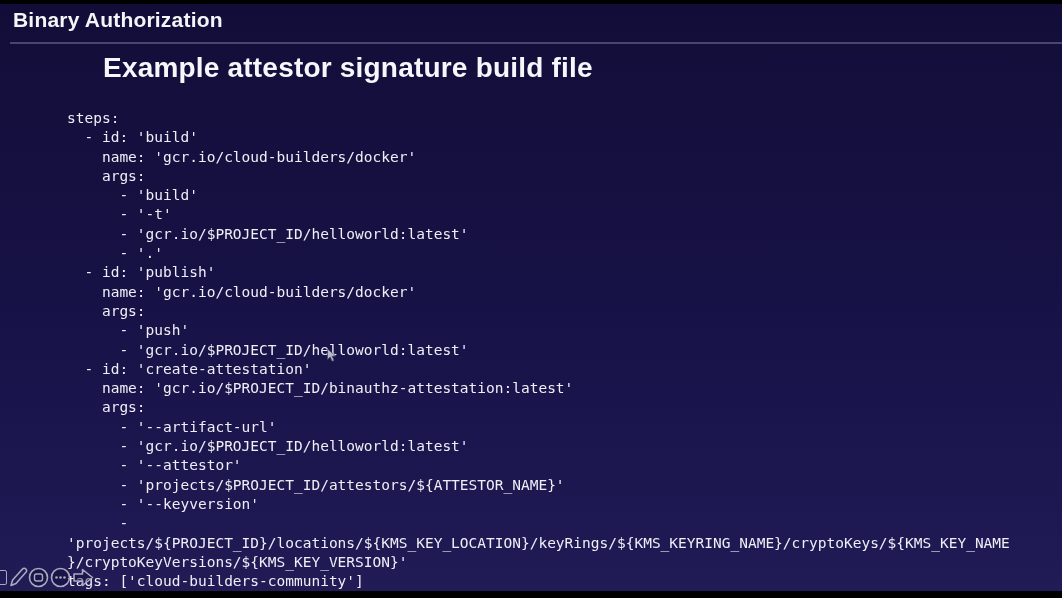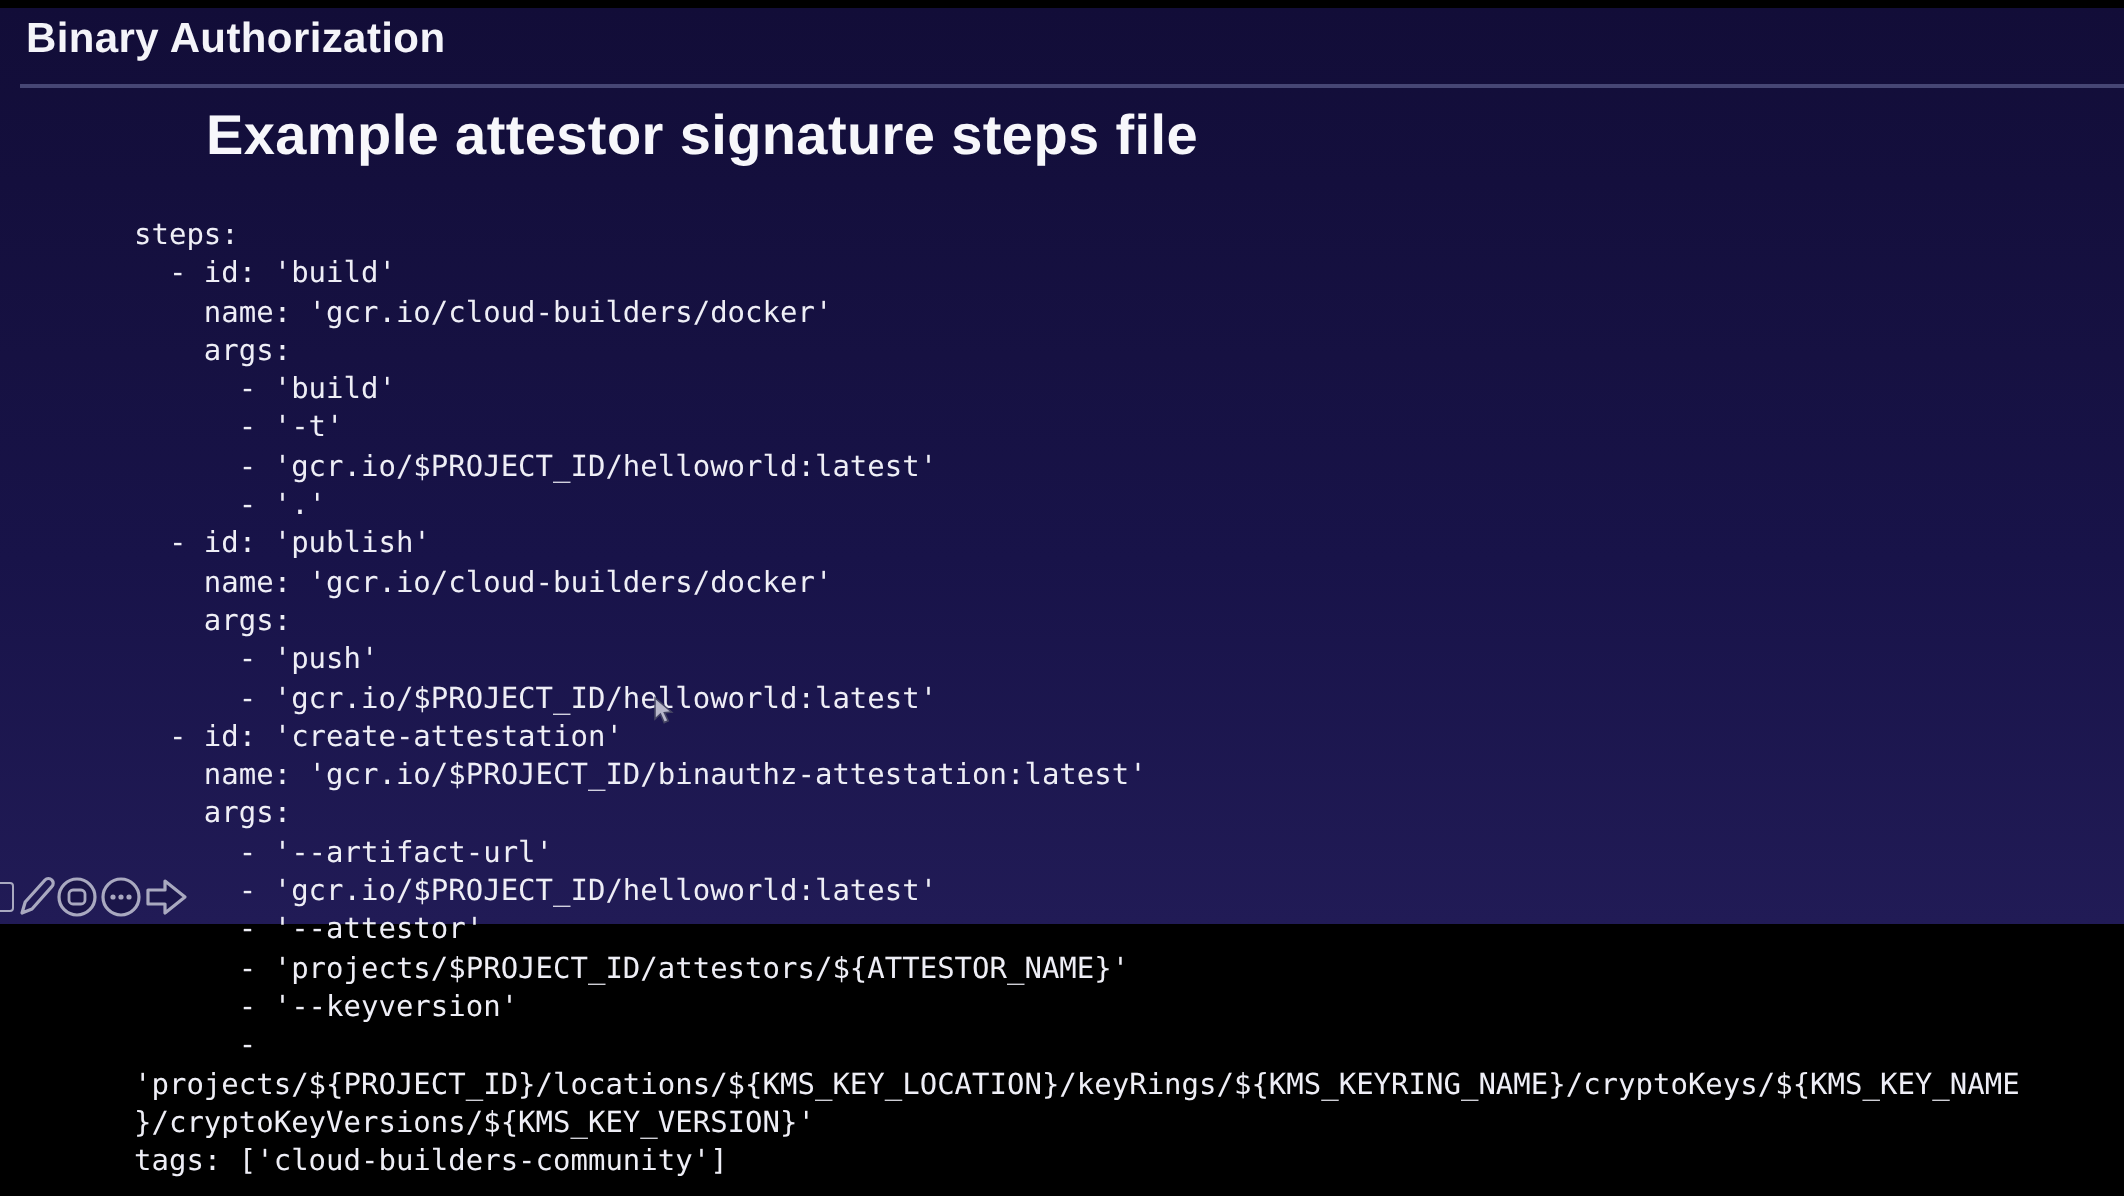--- a/index.html
+++ b/index.html
@@ -9,21 +9,21 @@
     overflow: hidden;
     position: relative;
     font-family: "Liberation Sans", sans-serif;
   }
   .letterbox { position: absolute; left: 0; width: 1062px; background: #000; }
   .letterbox.top { top: 0; height: 4px; }
   .letterbox.bottom { bottom: 0; height: 7px; }
 
   .slide {
     position: absolute; top: 4px; left: 0;
-    width: 1062px; height: 458px;
+    width: 1062px; height: 587px;
     background: linear-gradient(180deg, #120d38 0%, #161142 38%, #181349 60%, #211b56 100%);
   }
 
   .deck-title {
     position: absolute; left: 13px; top: 4px;
     font-size: 21px; font-weight: bold;
     color: #f4f4f9; letter-spacing: 0.2px;
   }
   .header-divider {
     position: absolute; top: 38px; left: 10px; right: 0;
@@ -64,21 +64,21 @@
 <body>
 
 <div class="letterbox top"></div>
 
 <div class="slide">
 
   <div class="deck-title">Binary Authorization</div>
 
   <div class="header-divider"></div>
 
-  <div class="slide-title">Example attestor signature steps file</div>
+  <div class="slide-title">Example attestor signature build file</div>
 
   <pre class="code-block">steps:
   - id: 'build'
     name: 'gcr.io/cloud-builders/docker'
     args:
       - 'build'
       - '-t'
       - 'gcr.io/$PROJECT_ID/helloworld:latest'
       - '.'
   - id: 'publish'

